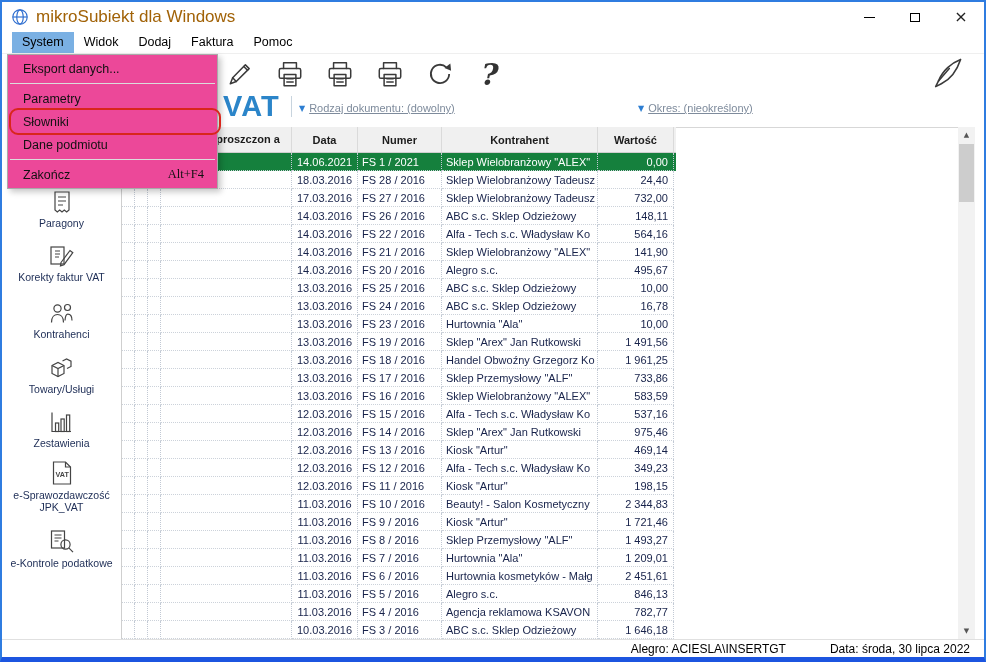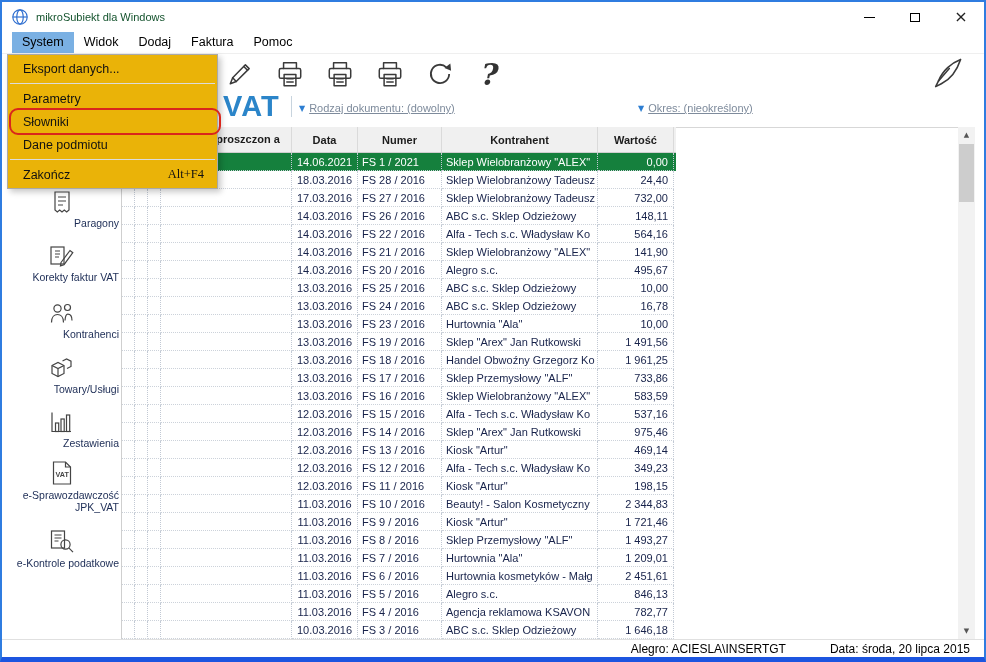--- a/index.html
+++ b/index.html
@@ -6,21 +6,21 @@
   html,body { width: 986px; height: 662px; }
   body { font-family: "Liberation Sans", sans-serif; overflow: hidden; background: #fff; }
 
   #window { position: relative; width: 986px; height: 662px; background: #fff;
             border: 2px solid #2f7ce0; border-bottom: 5px solid #1c55e0; overflow: hidden; }
 
   
   .titlebar { position: absolute; top: 0; left: 0; right: 0; height: 30px;
               display: flex; align-items: center; padding-left: 9px; background: #fff; }
   .app-icon { width: 18px; height: 18px; display: inline-flex; }
-  .title-text { font-size: 11px; color: #14532d; margin-left: 7px; }
+  .title-text { font-size: 17px; color: #a16207; margin-left: 7px; }
   .win-controls { position: absolute; right: 0; top: 0; height: 30px; display: flex; }
   .win-btn { width: 46px; height: 30px; display: flex; align-items: center; justify-content: center; color: #222; }
   .min-glyph { width: 11px; height: 1px; background: #000; }
   .max-glyph { width: 10px; height: 9px; border: 1.2px solid #000; }
   .close-glyph { font-size: 16px; line-height: 1; font-family: "DejaVu Sans", sans-serif; }
 
   
   .menubar { position: absolute; top: 30px; left: 0; right: 0; height: 22px;
              display: flex; padding-left: 10px; font-size: 12.5px; background: #fff; border-bottom: 1px solid #efefef; }
   .mb-item { padding: 0 10px; line-height: 21px; color: #000; }
@@ -39,21 +39,21 @@
   .h-sep { position: absolute; left: 289px; top: 94px; height: 21px; border-left: 1px solid #c8d4de; }
   .filter { position: absolute; top: 100px; font-size: 11px; display: flex; align-items: center; }
   .filter .tri { color: #2d7ed2; font-size: 8px; margin-right: 4px; font-family: "DejaVu Sans", sans-serif; }
   .filter .lbl { color: #7e8b9c; text-decoration: underline; }
   #filter-doc { left: 297px; }
   #filter-period { left: 636px; }
 
   
   .sidebar { position: absolute; left: 0; top: 125px; width: 120px; bottom: 18px;
              border-right: 1px solid #cfcfcf; background: #fff; }
-  .sb-item { position: absolute; left: 2px; width: 115px; text-align: right; cursor: default; }
+  .sb-item { position: absolute; left: 2px; width: 115px; text-align: center; cursor: default; }
   .sb-icon { height: 26px; display: flex; justify-content: center; align-items: flex-end; }
   .sb-label { font-size: 10.5px; color: #1c2c55; line-height: 1.18; margin-top: 3px; }
 
   
   .table-top-line { position: absolute; left: 120px; right: 26px; top: 125px; height: 1px; background: #d7d7d7; }
   .inv-table { position: absolute; left: 120px; top: 125px; width: 554px; }
   .t-header { display: flex; height: 26px; background: #f0f0f0;
               border-bottom: 1px solid #cfcfcf; font-size: 11px; font-weight: bold; color: #1c1c1c; }
   .th { display: flex; align-items: center; justify-content: center; border-right: 1px solid #dadada; height: 100%; }
   .th.w-c0 { justify-content: flex-end; }
@@ -79,21 +79,21 @@
               font-size: 7px; color: #555; font-family: "DejaVu Sans", sans-serif; }
   .sb-arrow.down { position: absolute; bottom: 0; left: 0; right: 0; }
   .sb-thumb { position: absolute; top: 17px; left: 1px; right: 1px; height: 58px; background: #cdcdcd; }
 
   
   .statusbar { position: absolute; left: 0; right: 0; bottom: 0; height: 18px; background: #fff;
                border-top: 1px solid #e0e0e0; display: flex; align-items: center; justify-content: flex-end;
                gap: 44px; padding-right: 14px; font-size: 12px; color: #000; }
 
   
-  .menu-popup { position: absolute; left: 5px; top: 52px; width: 211px; background: #eab308;
+  .menu-popup { position: absolute; left: 5px; top: 52px; width: 211px; background: #ec4899;
                 border: 1px solid #a9a9a9; box-shadow: 3px 3px 6px rgba(0,0,0,.22); z-index: 60; padding: 2px 0; }
   .pm-item { position: relative; height: 23px; display: flex; align-items: center;
              padding-left: 15px; font-size: 12.5px; color: #111; }
   .pm-item .shortcut { margin-left: auto; padding-right: 13px; font-family: Liberation Serif, serif; }
   .pm-sep { height: 1px; background: #dcdcdc; margin: 3px 2px; }
   .annotation { position: absolute; left: 1px; right: -4px; top: -2px; bottom: -2px;
                 border: 2px solid #d9261c; border-radius: 9px; pointer-events: none; }
 </style>
 </head>
 <body>
@@ -590,21 +590,21 @@
   </div>
 
   <div class="scrollbar">
     <div class="sb-arrow">▲</div>
     <div class="sb-thumb"></div>
     <div class="sb-arrow down">▼</div>
   </div>
 
   <div class="statusbar">
     <span>Alegro: ACIESLA\INSERTGT</span>
-    <span>Data: środa, 20 lipca 2015</span>
+    <span>Data: środa, 30 lipca 2022</span>
   </div>
 
   <div class="menu-popup">
       <div class="pm-item">
         <span>Eksport danych...</span>
       </div>
       <div class="pm-sep"></div>
       <div class="pm-item">
         <span>Parametry</span>
       </div>

